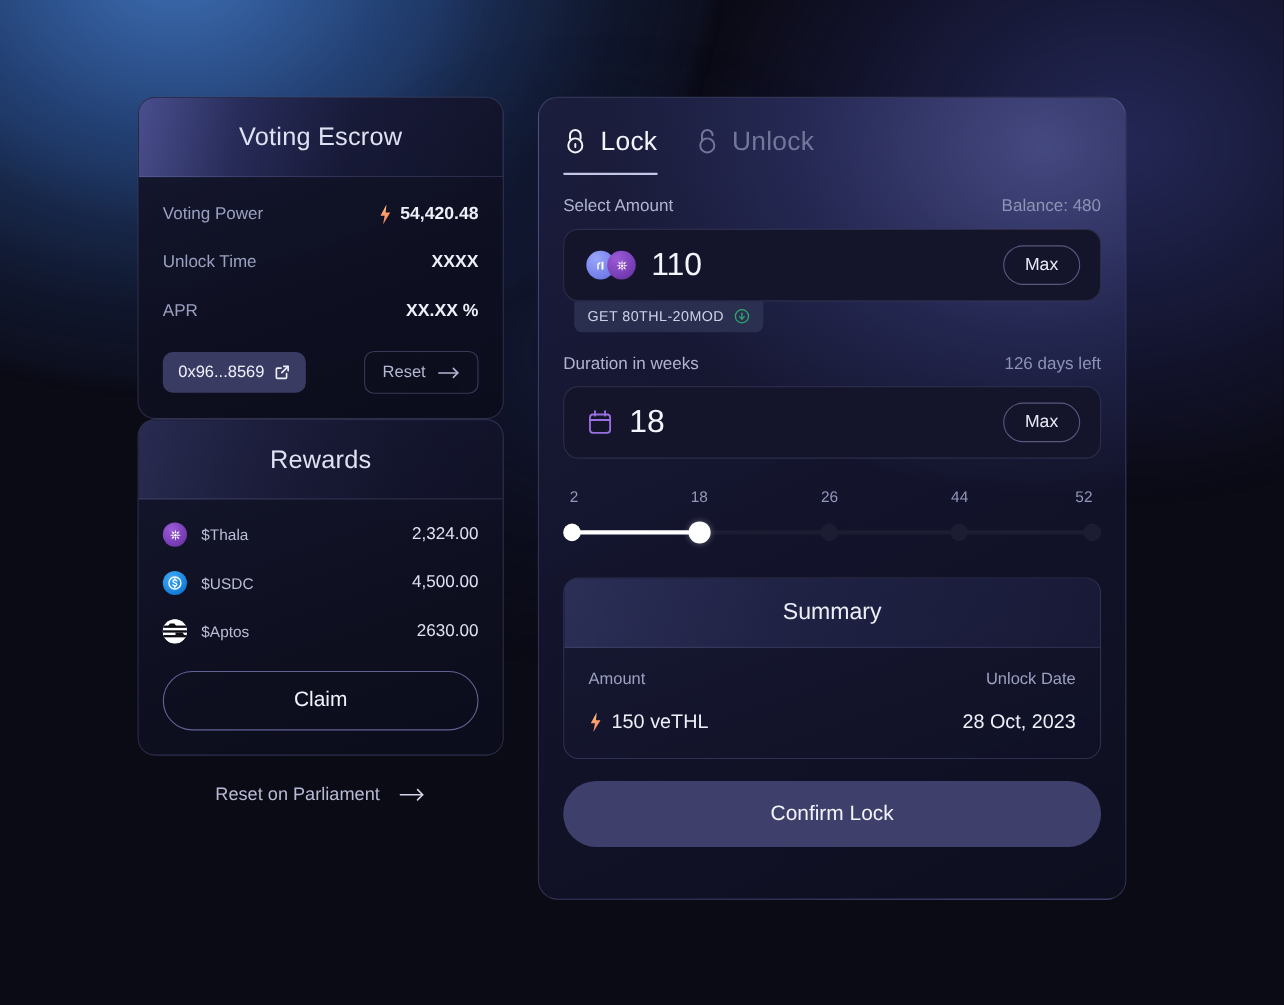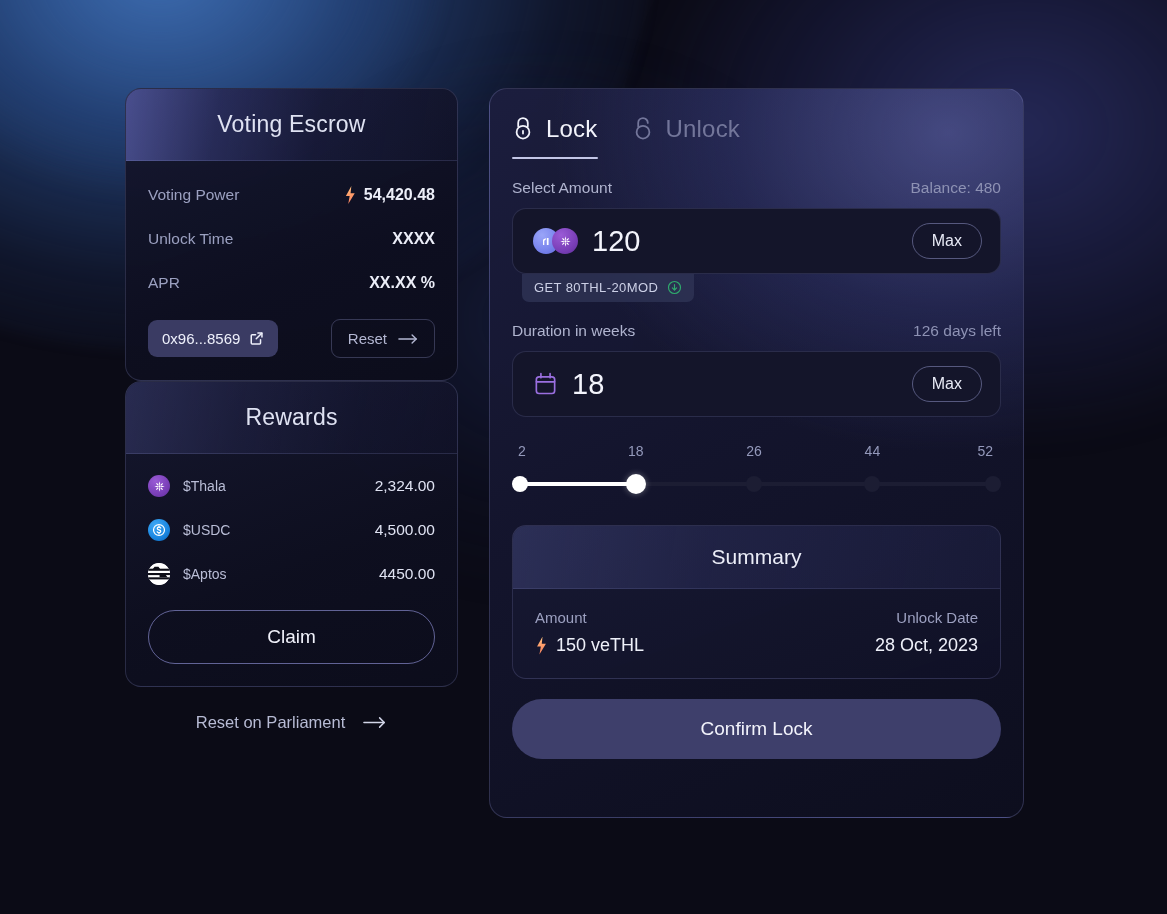--- a/index.html
+++ b/index.html
@@ -404,21 +404,21 @@
     justify-content: center;
     background: linear-gradient(100deg, rgba(58,62,110,0.60) 0%, rgba(44,47,92,0.48) 40%, rgba(32,34,72,0.40) 100%);
     border-bottom: 1px solid rgba(122,124,180,0.20);
   }
   .summary-title { font-size: 21px; color: #eceef8; }
   .summary-body {
     display: flex;
     justify-content: space-between;
     padding: 20px 22px 22px 22px;
   }
-  .sum-col .sum-label { font-size: 15px; color: #9ca0c0; margin-bottom: 9px; }
+  .sum-col .sum-label { font-size: 15px; color: #9ca0c0; margin-bottom: 20px; }
   .sum-col .sum-val {
     font-size: 18px; color: #eef0f9;
     display: flex; align-items: center; gap: 8px;
   }
   .sum-col.right { text-align: right; }
   .sum-col.right .sum-val { justify-content: flex-end; }
 
   .confirm-btn {
     display: block;
     width: 100%;
@@ -542,21 +542,21 @@
               <g fill="#0d0d16">
                 <rect x="0" y="6.2" width="24" height="2.3"></rect>
                 <rect x="0" y="10.9" width="24" height="2.3"></rect>
                 <rect x="0" y="15.6" width="24" height="2.3"></rect>
                 <path d="M7.2 4.2h4.2l2.4 3.1H4.6z"></path>
                 <path d="M12.6 13.0h6.8l1.9 2.6h-8.7z"></path>
               </g>
             </svg>
           </span>
           <span class="reward-name">$Aptos</span>
-          <span class="reward-amount">4450.00</span>
+          <span class="reward-amount">2630.00</span>
         </div>
 
         <button class="claim-btn">Claim</button>
       </div>
     </div>
 
     <div class="parliament">
       <span class="parliament-label">Reset on Parliament</span>
       <span>
         <svg width="24" height="13" viewBox="0 0 26 13" fill="none" stroke="#d2d5e8" stroke-width="1.6" stroke-linecap="round" stroke-linejoin="round">
@@ -616,21 +616,21 @@
               <path d="M21.6 12 16 13.3 14.7 12 16 10.7z"></path>
               <path d="M5.2 5.2 10 7.6l-.4 1.9-1.9.4z"></path>
               <path d="M18.8 18.8 14 16.4l.4-1.9 1.9-.4z"></path>
               <path d="M18.8 5.2 16.4 10l-1.9-.4-.4-1.9z"></path>
               <path d="M5.2 18.8 7.6 14l1.9.4.4 1.9z"></path>
               <circle cx="12" cy="12" r="2.1"></circle>
             </svg>
           </span>
         </span>
       </span>
-      <span class="input-val">120</span>
+      <span class="input-val">110</span>
       <button class="max-btn">Max</button>
     </div>
 
     <div class="get-badge">
       <span>GET 80THL-20MOD</span>
       <span>
         <svg width="15" height="15" viewBox="0 0 18 18" fill="none" stroke="#2faa6d" stroke-width="1.4" stroke-linecap="round" stroke-linejoin="round">
           <circle cx="9" cy="9" r="7.2"></circle>
           <path d="M9 5.6v6.4"></path>
             <path d="M6.4 9.4 9 12l2.6-2.6"></path>

